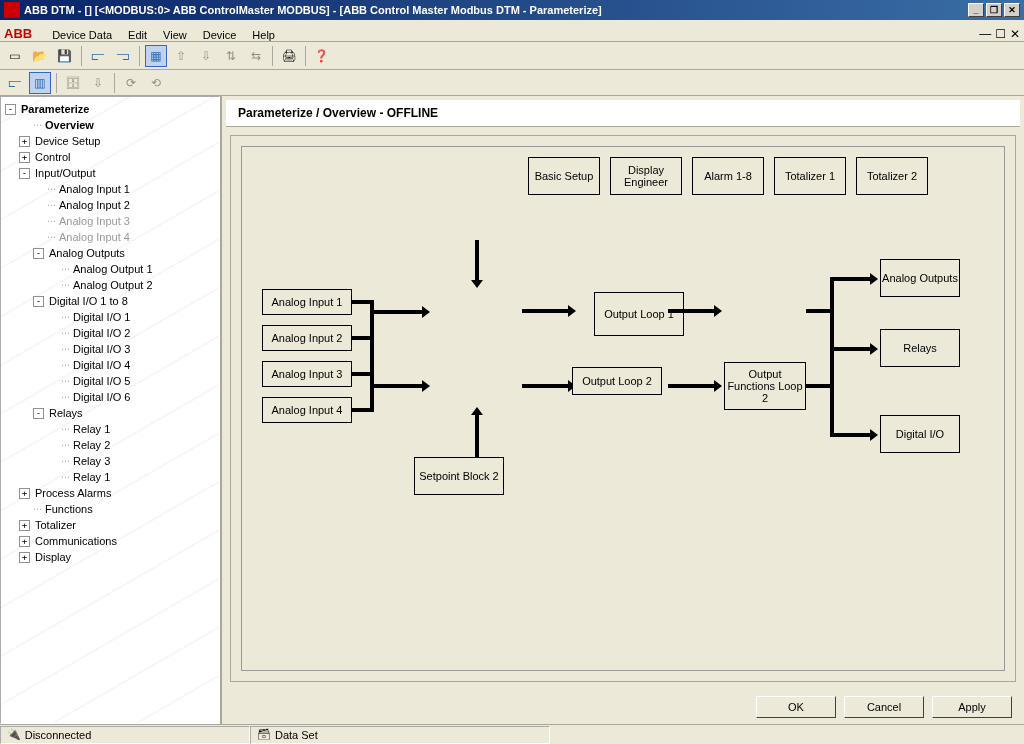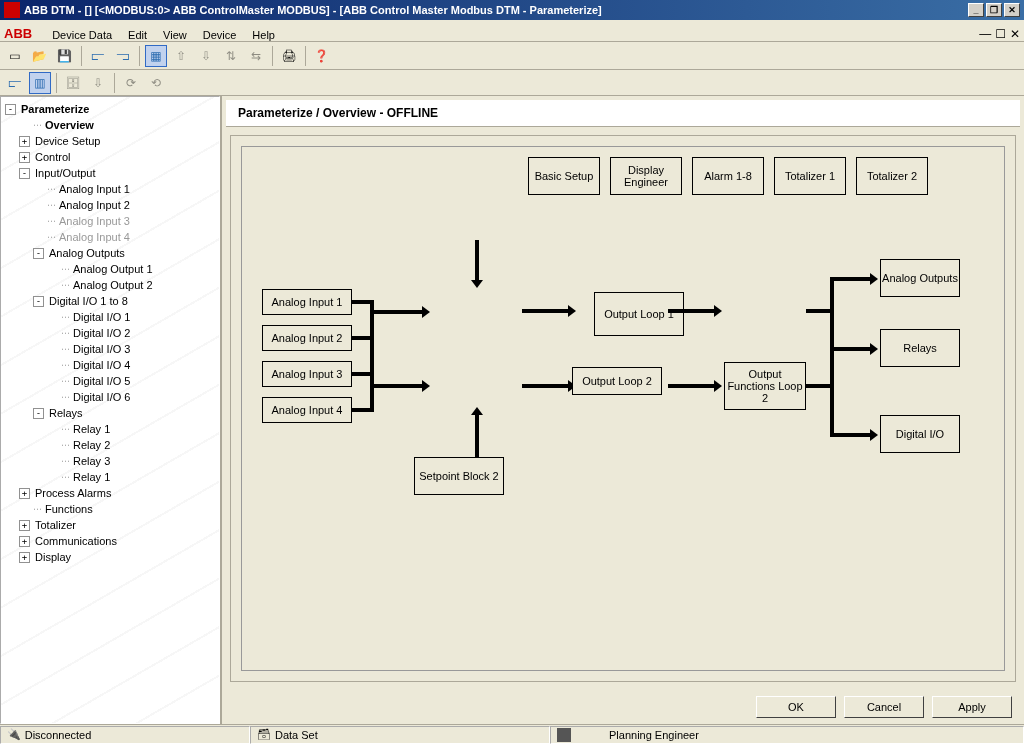--- a/index.html
+++ b/index.html
@@ -466,18 +466,13 @@
 
 <div class="statusbar">
   <div class="status-seg" style="width:250px">
     <span>🔌</span>
     <span>Disconnected</span>
   </div>
   <div class="status-seg" style="width:300px">
     <span>🗃</span>
     <span>Data Set</span>
   </div>
-  <div class="status-seg" style="flex:1">
-    <span style="width:14px;height:14px;background:#555;display:inline-block"></span>
-    <span style="width:30px"></span>
-    <span>Planning Engineer</span>
-  </div>
 </div>
 
 </body></html>

